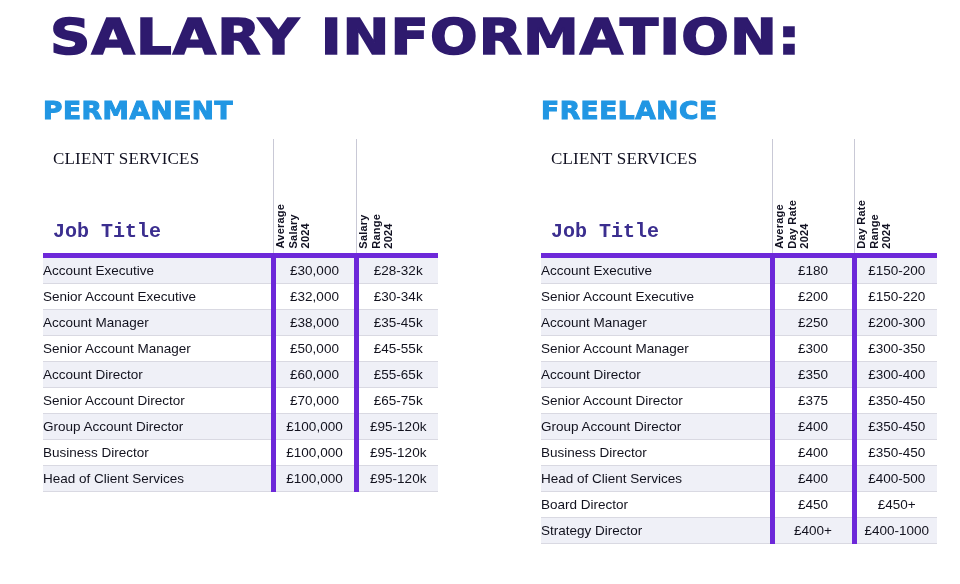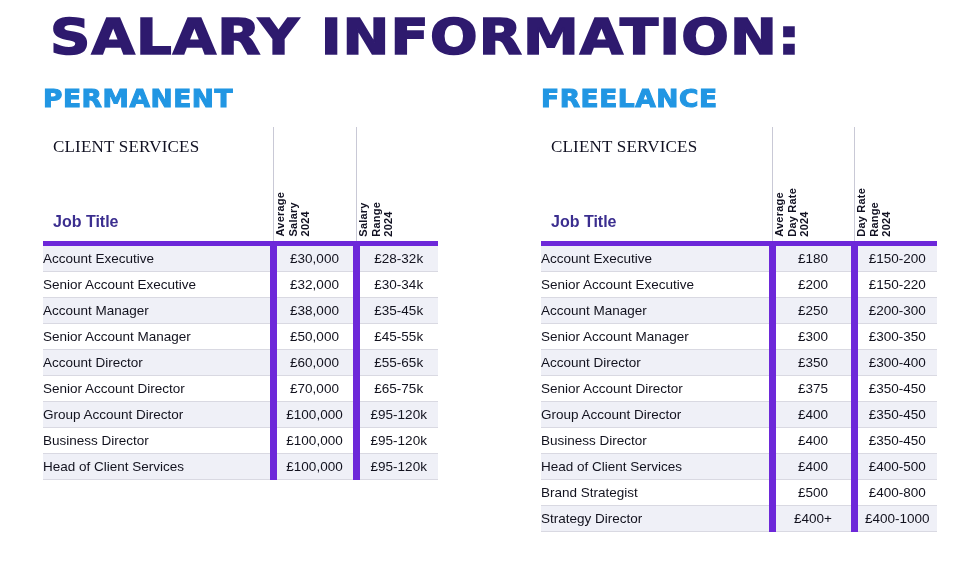--- a/index.html
+++ b/index.html
@@ -27,21 +27,21 @@
     letter-spacing: 1px;
     color: #2e1a6e;
     font-family: "DejaVu Sans", sans-serif;
     transform: scaleX(1.12);
     transform-origin: left center;
     -webkit-text-stroke: 1.6px #2e1a6e;
   }
   .columns {
     position: absolute;
     left: 0;
-    top: 84px;
+    top: 96px;
     width: 960px;
     display: flex;
     justify-content: space-between;
   }
   .col {
     width: 480px;
     box-sizing: border-box;
   }
   .col.left { padding-left: 43px; padding-right: 0; }
   .col.right { padding-left: 61px; padding-right: 16px; }
@@ -86,24 +86,24 @@
     position: absolute;
     top: 10px;
     left: 10px;
     font-size: 17px;
     color: #111122;
     font-weight: normal;
     font-family: "Liberation Serif", serif;
     letter-spacing: 0.2px;
   }
   .hdr-section .job-title {
-    font-size: 16px;
+    font-size: 20px;
     color: #3b2e8f;
     font-weight: bold;
-    font-family: Liberation Sans, sans-serif;
+    font-family: Liberation Mono, monospace;
   }
   .hdr-vert {
     position: relative;
     border-left: 1px solid #c9c9d6;
     vertical-align: bottom;
     text-align: left;
     box-sizing: border-box;
   }
   .hdr-vert .vtext {
     display: inline-block;
@@ -125,21 +125,21 @@
   }
   tbody tr:nth-child(odd) td { background: #eff0f7; }
   tbody tr:nth-child(even) td { background: #ffffff; }
   td.job {
     padding-left: 10px;
     text-align: left;
     font-family: Liberation Sans, sans-serif;
   }
   td.num {
     text-align: center;
-    border-left: 7px solid #6d28d9;
+    border-left: 5px solid #6d28d9;
     font-family: "Liberation Sans", sans-serif;
   }
 </style>
 </head>
 <body>
 
 <div class="page">
 
   <div class="main-title">SALARY INFORMATION:</div>
 
@@ -287,23 +287,23 @@
             <td class="job">Business Director</td>
             <td class="num">£400</td>
             <td class="num">£350-450</td>
           </tr>
           <tr>
             <td class="job">Head of Client Services</td>
             <td class="num">£400</td>
             <td class="num">£400-500</td>
           </tr>
           <tr>
-            <td class="job">Brand Strategist</td>
-            <td class="num">£500</td>
-            <td class="num">£400-800</td>
+            <td class="job">Board Director</td>
+            <td class="num">£450</td>
+            <td class="num">£450+</td>
           </tr>
           <tr>
             <td class="job">Strategy Director</td>
             <td class="num">£400+</td>
             <td class="num">£400-1000</td>
           </tr>
         </tbody>
       </table>
     </div>
 

